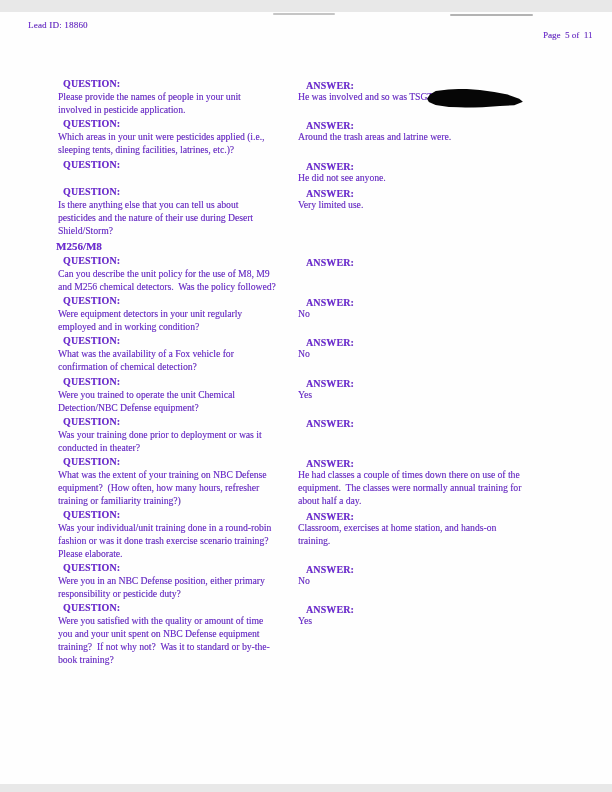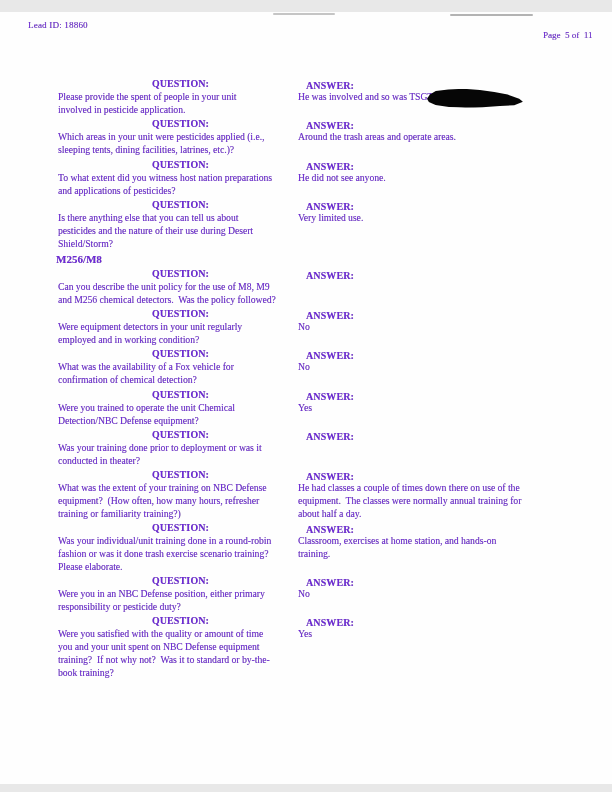--- a/index.html
+++ b/index.html
@@ -34,21 +34,21 @@
     display:grid;
     grid-template-columns:242px 1fr;
     margin-top:1.2px;
   }
   .lbl{
     font-weight:bold;
     font-size:9.9px;line-height:13px;
     letter-spacing:.2px;
     white-space:pre;
   }
-  .q-cell .lbl{padding-left:7px;text-align:center;}
+  .q-cell .lbl{padding-left:7px;}
   .a-cell .lbl{padding-left:8px;position:relative;top:2px;}
   .txt{
     font-size:9.6px;line-height:13px;
     white-space:pre;              
     padding-left:2px;
   }
   .a-cell .txt{padding-left:0;position:relative;}
   .section-title{
     margin:3px 0 1px 0;
     font-weight:bold;
@@ -76,46 +76,44 @@
   <div class="artifact two"></div>
 
   <span class="lead-id">Lead ID: 18860</span>
   <span class="page-num">Page  5 of  11</span>
 
   <main class="content">
 
     <section class="qa-row">
       <div class="q-cell">
         <div class="lbl">QUESTION:</div>
-        <div class="txt">Please provide the spent of people in your unit
+        <div class="txt">Please provide the names of people in your unit
 involved in pesticide application.</div>
       </div>
       <div class="a-cell">
         <div class="lbl">ANSWER:</div>
         <div class="txt"><span>He was involved and so was TSGT</span><span class="redaction"></span></div>
       </div>
     </section>
 
     <section class="qa-row">
       <div class="q-cell">
         <div class="lbl">QUESTION:</div>
         <div class="txt">Which areas in your unit were pesticides applied (i.e.,
 sleeping tents, dining facilities, latrines, etc.)?</div>
       </div>
       <div class="a-cell">
         <div class="lbl">ANSWER:</div>
-        <div class="txt">Around the trash areas and operate areas.</div>
-      </div>
-    </section>
-
-    <section class="qa-row">
-      <div class="q-cell">
-        <div class="lbl">QUESTION:</div>
-        <div class="txt">To what extent did you witness host nation preparations
-and applications of pesticides?</div>
+        <div class="txt">Around the trash areas and latrine were.</div>
+      </div>
+    </section>
+
+    <section class="qa-row">
+      <div class="q-cell">
+        <div class="lbl">QUESTION:</div>
       </div>
       <div class="a-cell">
         <div class="lbl">ANSWER:</div>
         <div class="txt">He did not see anyone.</div>
       </div>
     </section>
 
     <section class="qa-row">
       <div class="q-cell">
         <div class="lbl">QUESTION:</div>

